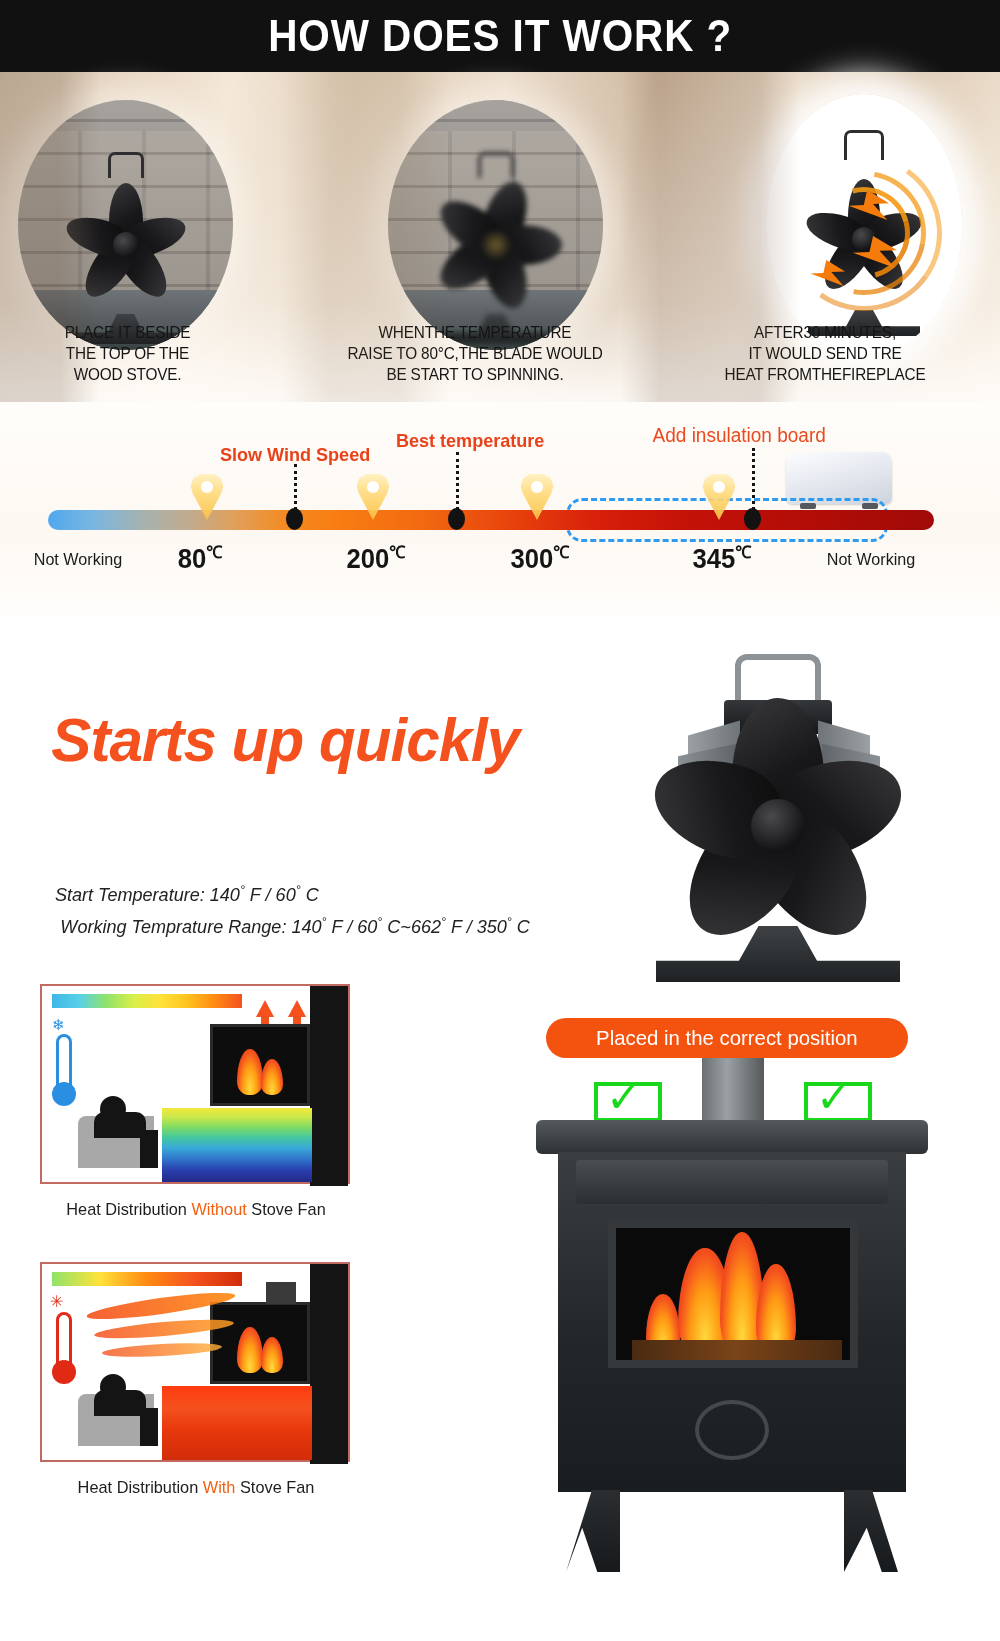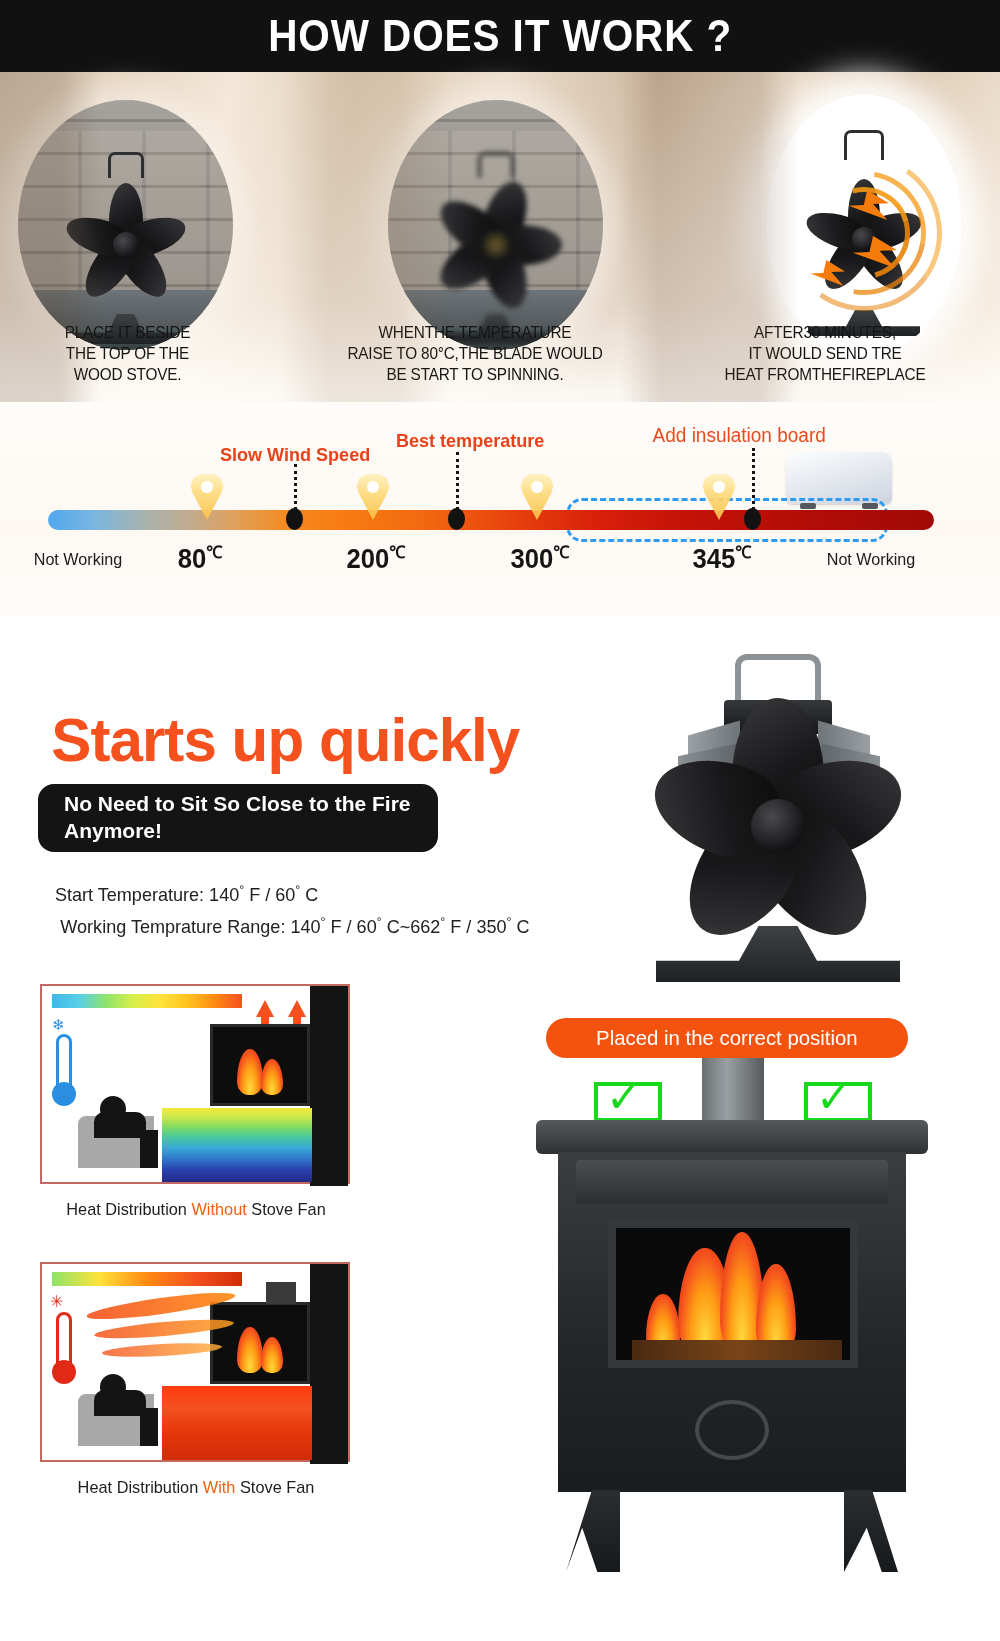--- a/index.html
+++ b/index.html
@@ -163,21 +163,21 @@
     background:linear-gradient(165deg,#fdfdfe 0%,#e9ecf2 40%,#cdd3dd 100%);
     border-radius:10px 10px 6px 6px;
     box-shadow:0 1px 2px rgba(0,0,0,0.18);
   }
   .ins-foot {
     position:absolute; width:16px; height:6px; bottom:-5px;
     background:#54585f; border-radius:2px;
   }
 
   
-  .mid { position:absolute; left:0; top:616px; width:828px; height:420px; background:#ffffff; }
+  .mid { position:absolute; left:0; top:616px; width:828px; height:420px; background:#ffffff;font-style:italic; }
   .headline {
     position:absolute; left:44px; top:88px;
     font-size:62px; font-weight:bold; color:#f4511e;
     letter-spacing:-1px; transform:scaleX(0.97);
   }
   .badge {
     position:absolute; left:38px; top:168px; width:400px; height:68px;
     background:#141414; border-radius:16px;
     display:flex; align-items:center; padding:0 26px;
   }
@@ -353,23 +353,20 @@
   </div>
   <div class="temp-label" style="left:652px; top:138px; width:140px;">
     <span>345</span><span class="deg">℃</span>
   </div>
 </div>
 
 <div class="mid">
 
   <div class="headline">Starts up quickly</div>
 
-  <div class="badge">
-    <div class="badge-text">No Need to Sit So Close to the Fire Anymore!</div>
-  </div>
 
   <div class="spec" style="top:266px;">
     <span>Start Temperature:</span>
     <span>140</span><span class="deg">°</span>
     <span>F</span>
     <span>/</span>
     <span>60</span><span class="deg">°</span>
     <span>C</span>
   </div>
 

